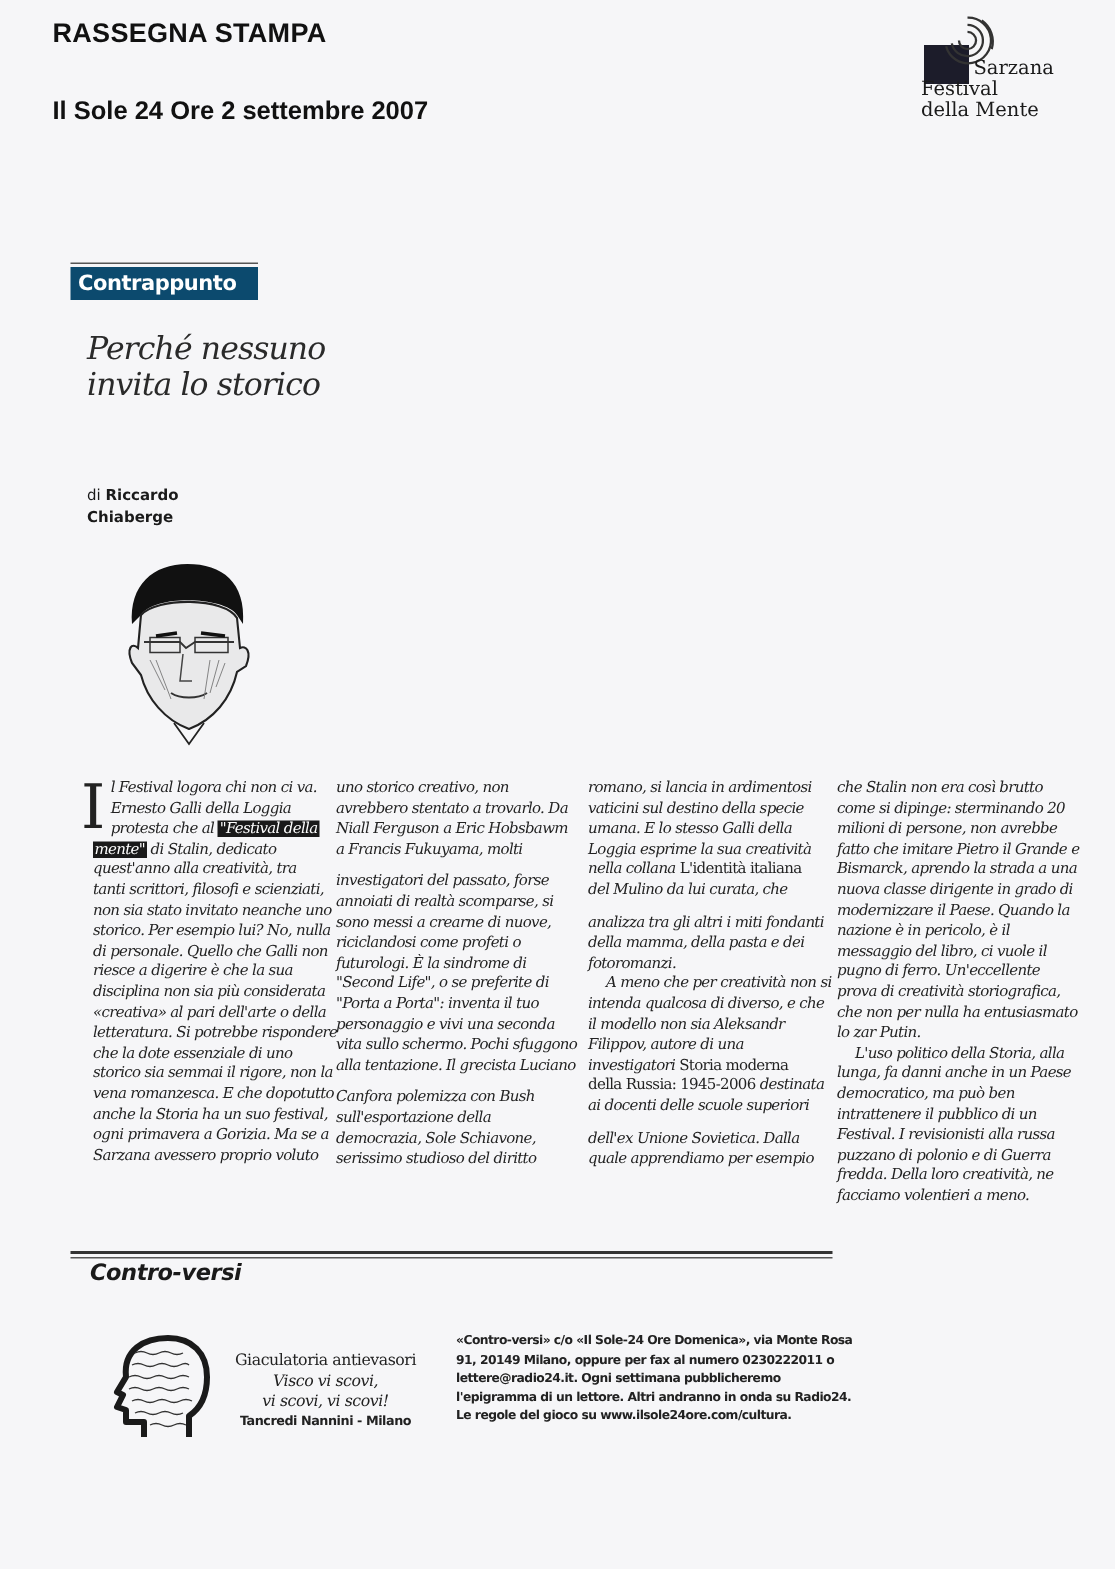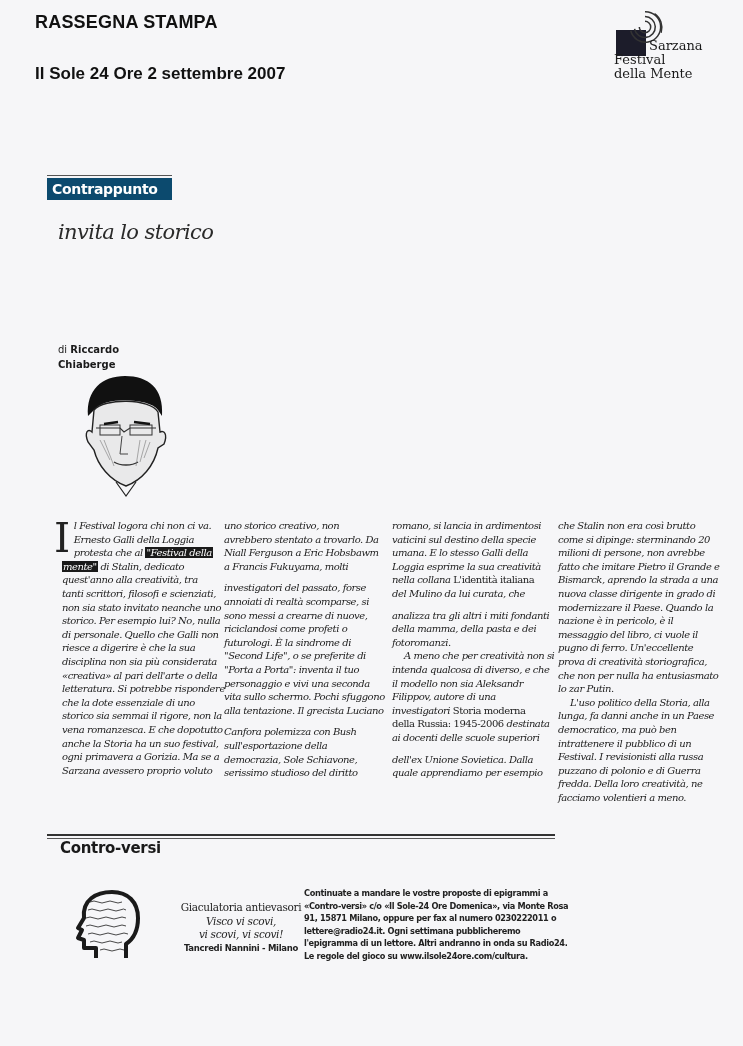--- a/index.html
+++ b/index.html
@@ -10,41 +10,41 @@
   #hdr-source { left:35px; top:64px; font-size:17px; }
   #logo { left:612px; top:6px; width:120px; height:80px; }
   #logo .sq { position:absolute; left:4px; top:24px; width:30px; height:26px; background:#1c1c2a; }
   #logo .swirl { position:absolute; left:14px; top:2px; width:38px; height:38px; }
   #logo .l1 { position:absolute; left:37px; top:32px; font-family:"DejaVu Serif", serif; font-size:13px; }
   #logo .l2 { position:absolute; left:2px; top:47px; font-family:"DejaVu Serif", serif; font-size:13px; line-height:14px; }
 
   #kicker-rule { left:47px; top:175px; width:125px; height:0; border-top:1px solid #555; }
   #kicker { left:47px; top:178px; width:125px; height:22px; background:#0c4a6e; color:#fff; font-family:"DejaVu Sans", sans-serif; font-weight:bold; font-size:14px; line-height:22px; padding-left:5px; box-sizing:border-box; letter-spacing:-0.3px; }
   #headline { left:58px; top:220px; width:200px; font-family:"DejaVu Serif", serif; font-style:italic; font-size:21px; line-height:24px; color:#2a2a2a; letter-spacing:-0.6px; }
-  #byline { left:58px; top:323px; font-family:"DejaVu Sans", sans-serif; font-size:10px; line-height:15px;margin-top:19px; }
+  #byline { left:58px; top:323px; font-family:"DejaVu Sans", sans-serif; font-size:10px; line-height:15px; }
   #byline b { font-weight:bold; }
   #portrait { left:80px; top:370px; width:90px; height:130px; }
 
   .col { position:absolute; top:519px; font-family:"DejaVu Serif", serif; font-style:italic; font-size:10px; line-height:13.6px; color:#222; letter-spacing:-0.45px; white-space:nowrap; }
   .col p { margin:0; }
   .col .gap { height:8px; }
   .col .ind { text-indent:12px; }
   #col1 { left:62px; }
   #col2 { left:224px; }
   #col3 { left:392px; }
   #col4 { left:558px; }
   .dropcap { float:left; font-family:"DejaVu Serif", serif; font-style:normal; font-size:41px; line-height:36px; margin:1px 4px 0 -8px; color:#222; }
   .hl { background:#1a1a1a; color:#fff; padding:0 1px; }
   .roman { font-style:normal; }
 
   #cv-rule1 { left:47px; top:834px; width:508px; border-top:2px solid #333; }
   #cv-rule2 { left:47px; top:838px; width:508px; border-top:1px solid #555; }
-  #cv-title { left:60px; top:839px; font-family:"DejaVu Sans", sans-serif; font-weight:bold; font-size:15px; letter-spacing:-0.3px; }
+  #cv-title { left:60px; top:839px; font-family:"DejaVu Sans", sans-serif; font-weight:bold; font-size:15px; letter-spacing:-0.3px;font-style:italic; }
   #head-icon { left:72px; top:888px; width:70px; height:72px; }
-  #poem { left:176px; top:901px; width:130px; text-align:center; font-family:"DejaVu Serif", serif; font-size:10.5px; line-height:13.5px; color:#222; letter-spacing:-0.3px; }
+  #poem { left:152px; top:901px; width:130px; text-align:center; font-family:"DejaVu Serif", serif; font-size:10.5px; line-height:13.5px; color:#222; letter-spacing:-0.3px; }
   #poem .it { font-style:italic; }
   #poem .auth { font-family:"DejaVu Sans", sans-serif; font-weight:bold; font-size:8.5px; }
   #cv-info { left:304px; top:887px; width:270px; font-family:"DejaVu Sans", sans-serif; font-weight:bold; font-size:8.2px; line-height:12.6px; color:#222; letter-spacing:-0.35px; white-space:nowrap; }
   #cv-info p { margin:0; }
 </style>
 </head>
 <body>
 
 <div id="hdr-title" class="abs hdr">RASSEGNA STAMPA</div>
 <div id="hdr-source" class="abs hdr">Il Sole 24 Ore 2 settembre 2007</div>
@@ -63,20 +63,21 @@
   <div class="l2">
     <div>Festival</div>
     <div>della Mente</div>
   </div>
 </div>
 
 <div id="kicker-rule" class="abs"></div>
 <div id="kicker" class="abs">Contrappunto</div>
 
 <div id="headline" class="abs">
+  <div>Perché nessuno</div>
   <div>invita lo storico</div>
 </div>
 
 <div id="byline" class="abs">
   <div><span>di</span> <b>Riccardo</b></div>
   <div><b>Chiaberge</b></div>
 </div>
 
 <svg id="portrait" class="abs" viewBox="0 0 90 130">
   <path d="M8 46 C6 20 22 6 45 6 C68 6 84 18 82 46 L78 40 C70 28 24 26 14 40 Z" fill="#111"></path>
@@ -204,19 +205,18 @@
 </svg>
 
 <div id="poem" class="abs">
   <div>Giaculatoria antievasori</div>
   <div class="it">Visco vi scovi,</div>
   <div class="it">vi scovi, vi scovi!</div>
   <div class="auth">Tancredi Nannini - Milano</div>
 </div>
 
 <div id="cv-info" class="abs">
-  <p>Continuate a mandare le vostre proposte di epigrammi a</p>
   <p>«Contro-versi» c/o «Il Sole-24 Ore Domenica», via Monte Rosa</p>
-  <p>91, 15871 Milano, oppure per fax al numero 0230222011 o</p>
+  <p>91, 20149 Milano, oppure per fax al numero 0230222011 o</p>
   <p>lettere@radio24.it. Ogni settimana pubblicheremo</p>
   <p>l'epigramma di un lettore. Altri andranno in onda su Radio24.</p>
   <p>Le regole del gioco su www.ilsole24ore.com/cultura.</p>
 </div>
 
 </body></html>

